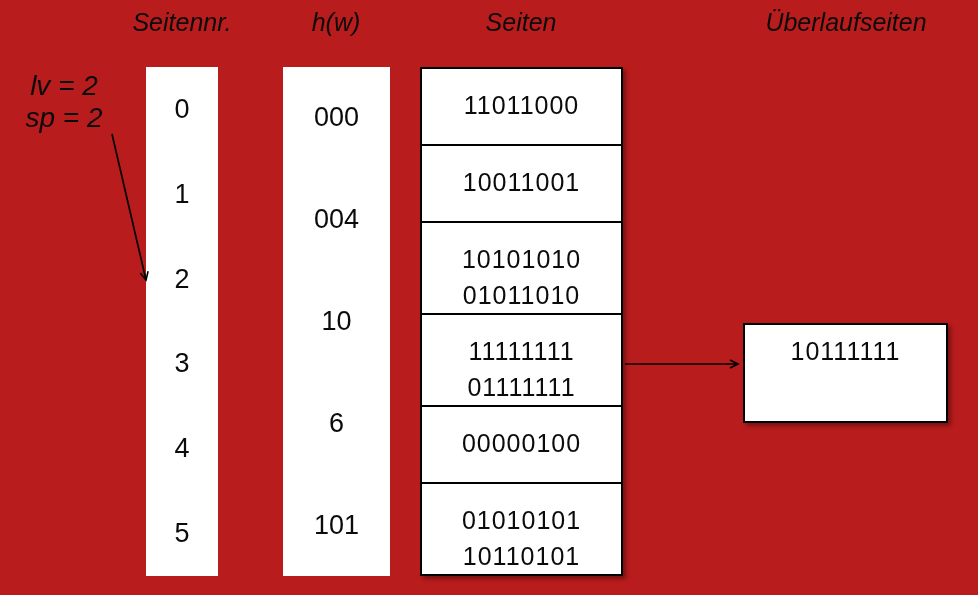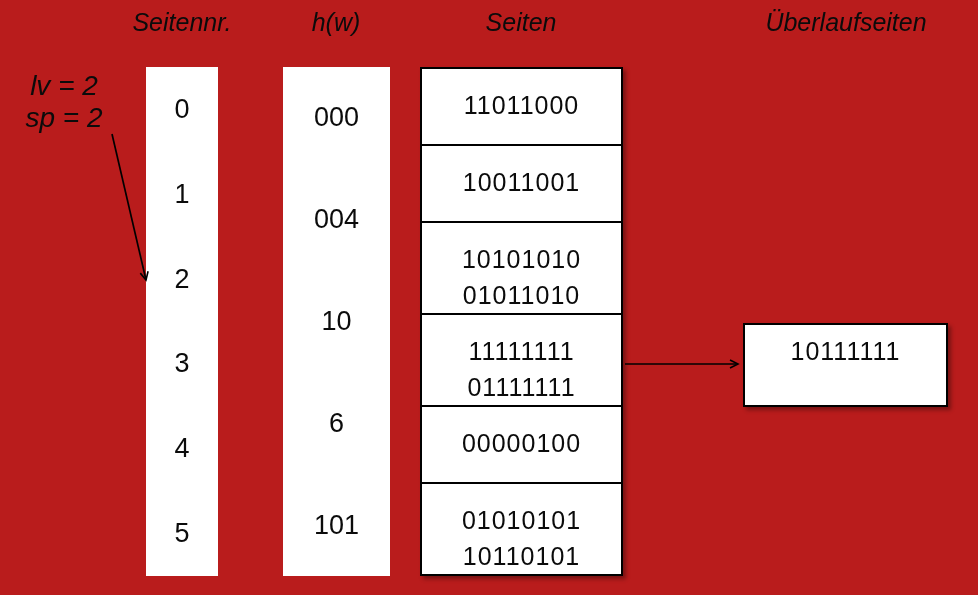--- a/index.html
+++ b/index.html
@@ -85,21 +85,21 @@
     line-height: 36px;
     letter-spacing: 1px;
     white-space: pre;
   }
   
   .overflow-box {
     position: absolute;
     left: 743px;
     top: 323px;
     width: 205px;
-    height: 84px;
+    height: 100px;
     background: #ffffff;
     border: 2px solid #000000;
     box-shadow: 3px 3px 4px rgba(0,0,0,0.35);
     display: flex;
     flex-direction: column;
     align-items: center;
     padding-top: 8px;
   }
   
   .arrows {

